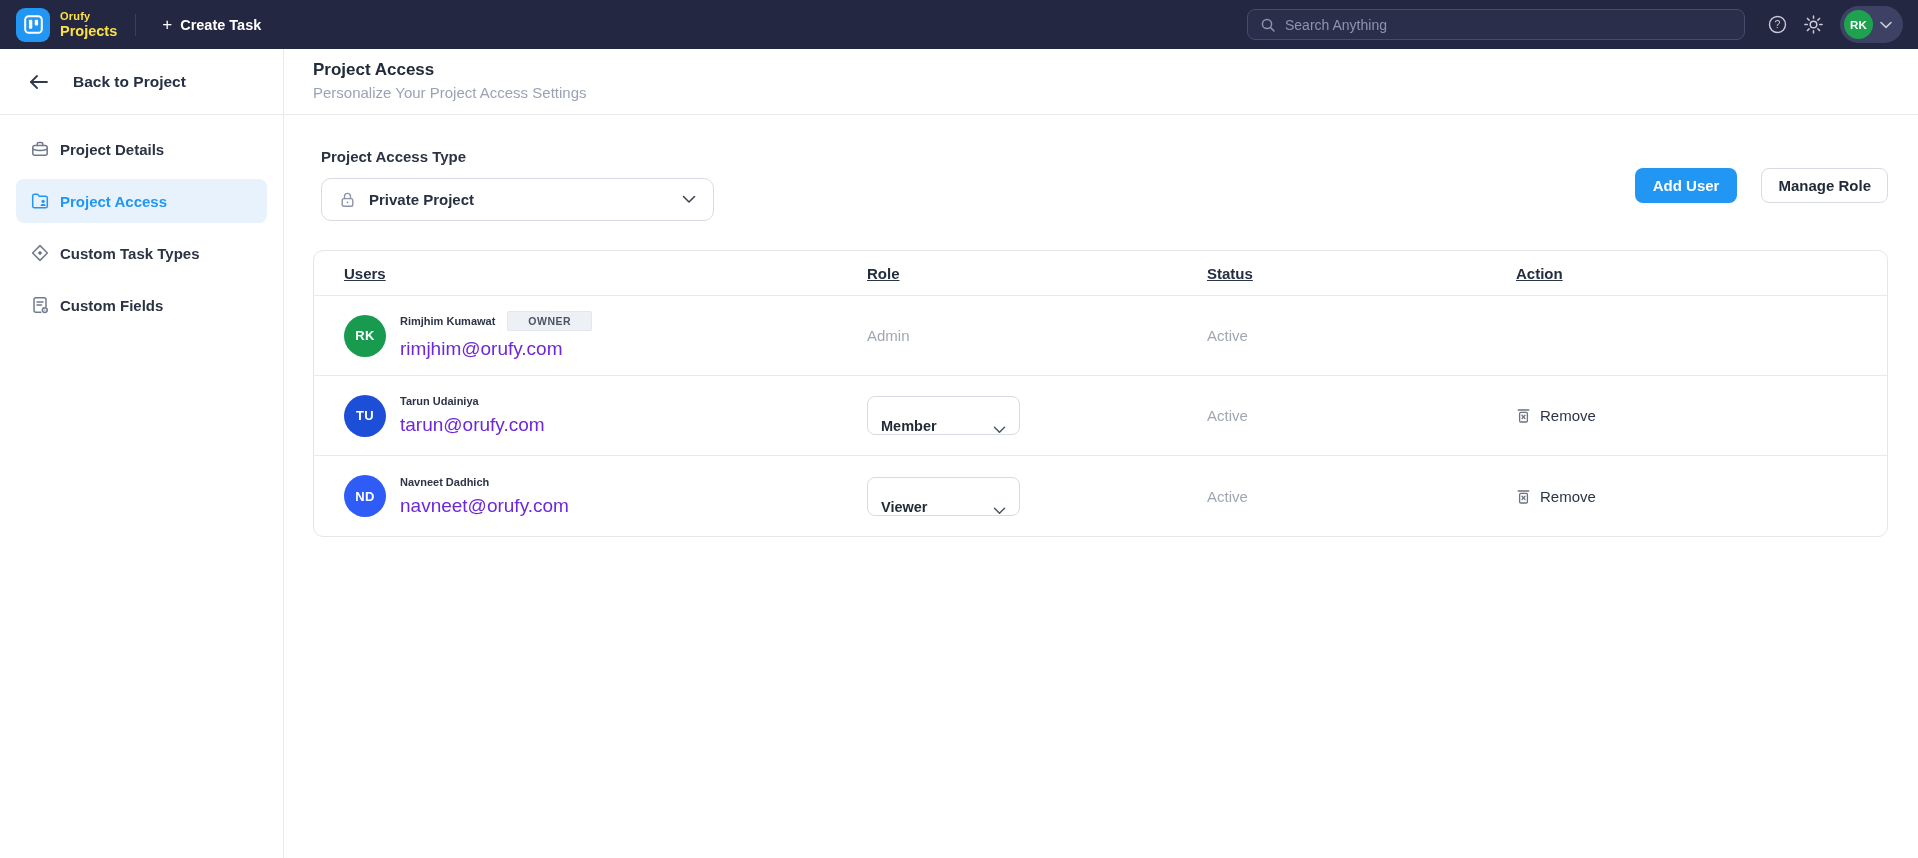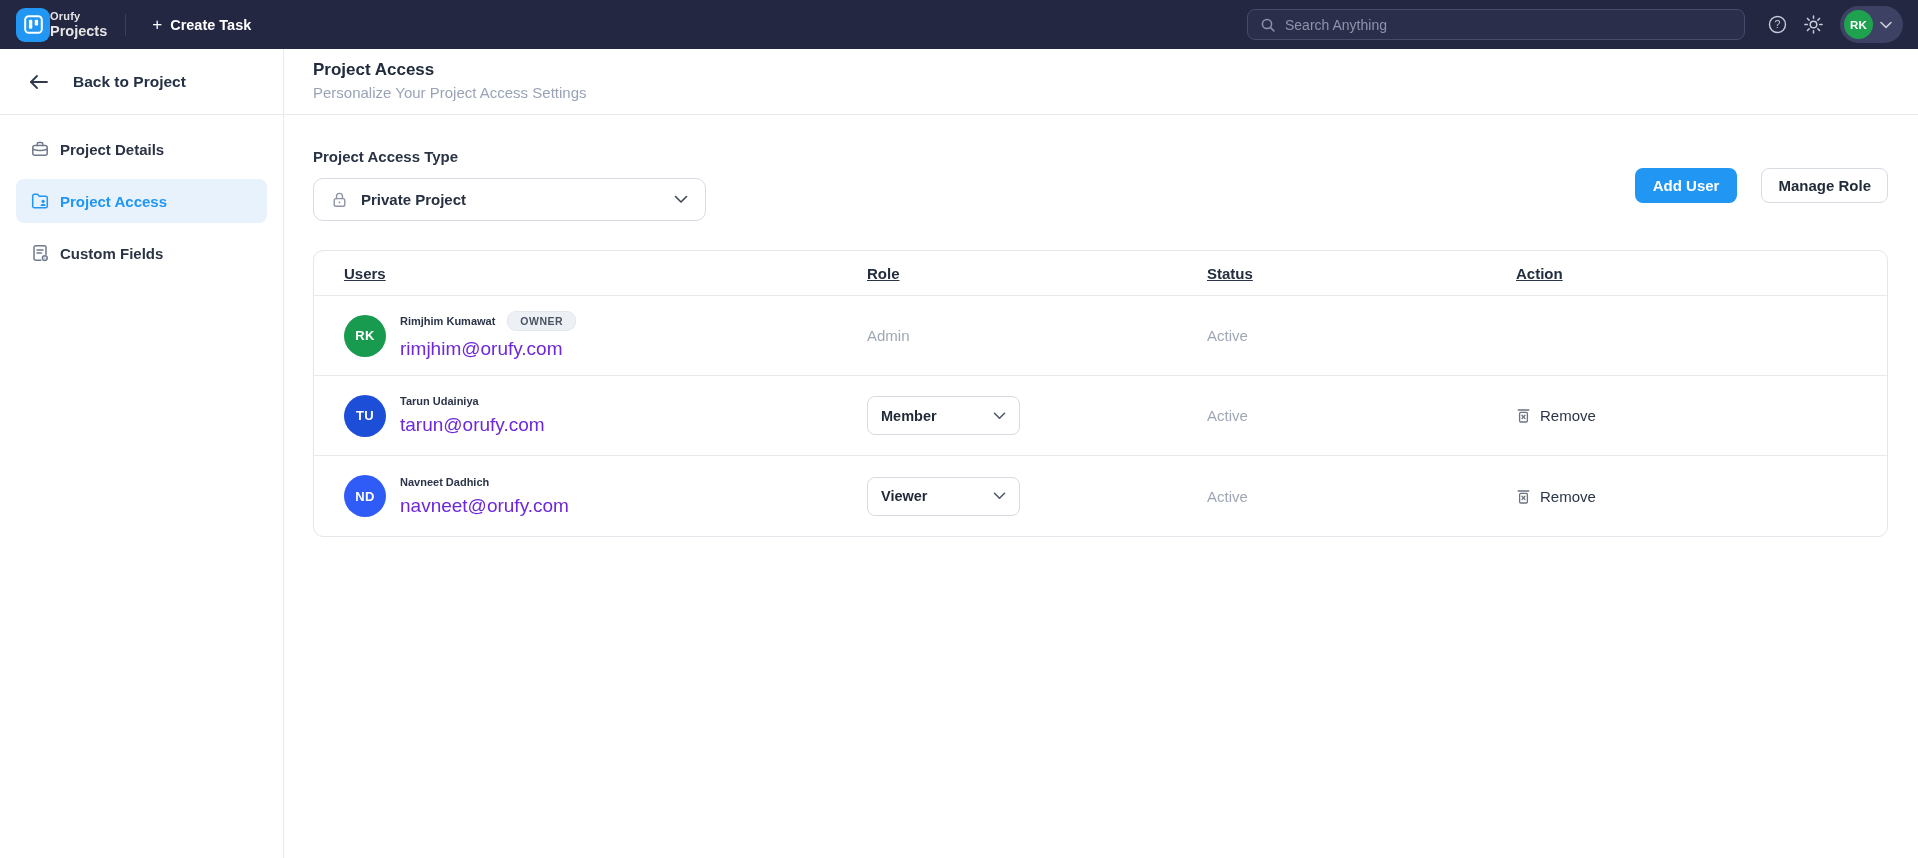--- a/index.html
+++ b/index.html
@@ -10,21 +10,21 @@
   }
   
   .navbar {
     height:49px; background:#232742; display:flex; align-items:center;
     padding:0 15px 0 16px;
   }
   .logo-box {
     width:34px; height:34px; border-radius:9px; background:#2196f3;
     display:flex; align-items:center; justify-content:center; flex:0 0 auto;
   }
-  .brand { color:#e5e5e5; line-height:1; }
+  .brand { margin-left:10px; color:#fde047; line-height:1; }
   .brand .b-top { font-size:11px; font-weight:bold; letter-spacing:.2px; }
   .brand .b-bottom { font-size:14.5px; font-weight:bold; margin-top:2px; }
   .nav-divider { width:1px; height:22px; background:#3b3f5e; margin:0 26px 0 18px; }
   .create-task {
     display:flex; align-items:center; gap:8px; color:#fff;
     font-size:14.5px; font-weight:600; cursor:pointer; background:none; border:none;
     font-family:inherit;
   }
   .create-task .plus { font-size:17px; font-weight:400; line-height:1; }
   .nav-spacer { flex:1; }
@@ -66,21 +66,21 @@
   }
   .side-item .s-icon { color:#717a8c; display:flex; }
   .side-item.active { background:#e8f2fd; color:#2196f3; }
   .side-item.active .s-icon { color:#2196f3; }
   
   .main { flex:1; display:flex; flex-direction:column; }
   .main-header { height:66px; border-bottom:1px solid #e7e9ee; padding:11px 0 0 29px; }
   .main-title { font-size:17px; font-weight:bold; color:#202b3c; }
   .main-subtitle { font-size:15px; color:#9aa3b5; margin-top:4px; }
   .content { padding:33px 30px 0 29px; }
-  .access-row { display:flex; justify-content:space-between; align-items:flex-start; }
+  .access-row { display:flex; justify-content:space-between; align-items:flex-start;margin-left:8px; }
   .access-label { font-size:15px; font-weight:600; color:#2a3444; }
   .select-trigger {
     margin-top:13px; width:393px; height:43px; border:1px solid #d7dbe2;
     border-radius:10px; background:#fff; display:flex; align-items:center;
     gap:13px; padding:0 17px; cursor:pointer; font-family:inherit;
   }
   .select-trigger .sel-text { font-size:15px; font-weight:600; color:#273142; }
   .select-trigger .chev { margin-left:auto; display:flex; }
   .btn-group { display:flex; gap:24px; margin-top:20px; }
   .btn {
@@ -100,27 +100,27 @@
   .u-avatar {
     width:42px; height:42px; border-radius:50%; color:#fff; font-size:13px;
     font-weight:bold; display:flex; align-items:center; justify-content:center;
     letter-spacing:.3px; flex:0 0 auto;
   }
   .u-name-row { display:flex; align-items:center; gap:12px; }
   .u-name { font-size:11px; font-weight:600; color:#2b3547; }
   .owner-badge {
     background:#edf0f5; border:1px solid #e3e7ee; color:#4a5363;
     font-size:10.5px; font-weight:600; letter-spacing:.5px;
-    padding:3px 12px; border-radius:9px;
+    padding:3px 20px; border-radius:2px;
   }
   .u-email { font-size:19px; color:#6d28d9; margin-top:7px; }
   .muted { font-size:15px; color:#a0a7b4; }
   .role-select {
     width:153px; height:39px; border:1px solid #d7dbe2; border-radius:8px;
-    background:#fff; display:flex; align-items:center; justify-content:space-between;
+    background:#fff; display:flex; align-items:flex-end; justify-content:space-between;
     padding:0 13px; font-size:14.5px; font-weight:600; color:#1f2937;
     cursor:pointer; font-family:inherit;
   }
   .remove-btn {
     background:none; border:none; display:flex; align-items:center; gap:9px;
     font-size:15px; color:#2b3547; cursor:pointer; font-family:inherit;
   }
 </style>
 </head>
 <body>
@@ -220,20 +220,29 @@
         <span class="s-icon">
           <svg width="20" height="20" viewBox="0 0 20 20" fill="none" stroke="currentColor" stroke-width="1.5" stroke-linecap="round" stroke-linejoin="round">
             <path d="M17.3 15.2 a1.6 1.6 0 0 1 -1.6 1.6 H4.3 a1.6 1.6 0 0 1 -1.6 -1.6 V4.8 a1.6 1.6 0 0 1 1.6 -1.6 h3.1 l2 2.1 h6.3 a1.6 1.6 0 0 1 1.6 1.6 z"></path>
             <circle cx="13.1" cy="10.3" r="1.6" fill="currentColor" stroke="none"></circle>
             <path d="M10.3 14.9 a2.9 2.9 0 0 1 5.6 0" fill="currentColor" stroke="none"></path>
           </svg>
         </span>
         <span>Project Access</span>
       </div>
 
+      <div class="side-item">
+        <span class="s-icon">
+          <svg width="20" height="20" viewBox="0 0 20 20" fill="none" stroke="currentColor" stroke-width="1.5" stroke-linejoin="round">
+            <path d="M10 2.6 L17.4 10 L10 17.4 L2.6 10 Z"></path>
+            <path d="M10 7.7 L12.3 10 L10 12.3 L7.7 10 Z" fill="currentColor" stroke="none"></path>
+          </svg>
+        </span>
+        <span>Custom Task Types</span>
+      </div>
 
       <div class="side-item">
         <span class="s-icon">
           <svg width="20" height="20" viewBox="0 0 20 20" fill="none" stroke="currentColor" stroke-width="1.5" stroke-linecap="round" stroke-linejoin="round">
             <path d="M16 11.5 V4.6 a1.8 1.8 0 0 0 -1.8 -1.8 H5.8 A1.8 1.8 0 0 0 4 4.6 v10.8 a1.8 1.8 0 0 0 1.8 1.8 h5"></path>
             <line x1="7" y1="7" x2="13" y2="7"></line>
               <line x1="7" y1="10" x2="11.5" y2="10"></line>
             <circle cx="14.8" cy="15.1" r="2.4"></circle>
             <circle cx="14.8" cy="15.1" r="0.7" fill="currentColor" stroke="none"></circle>
           </svg>

